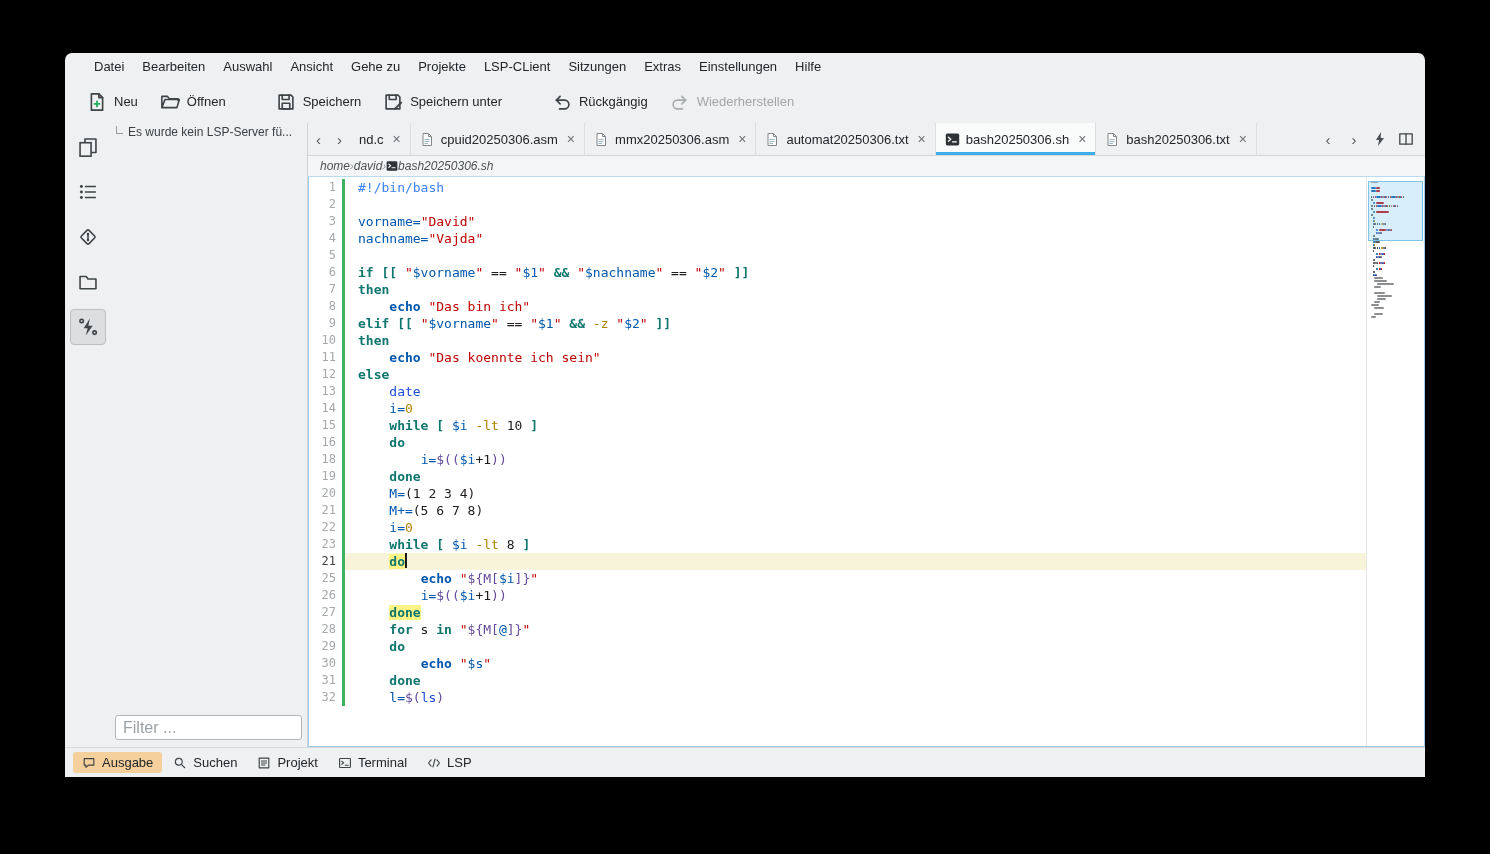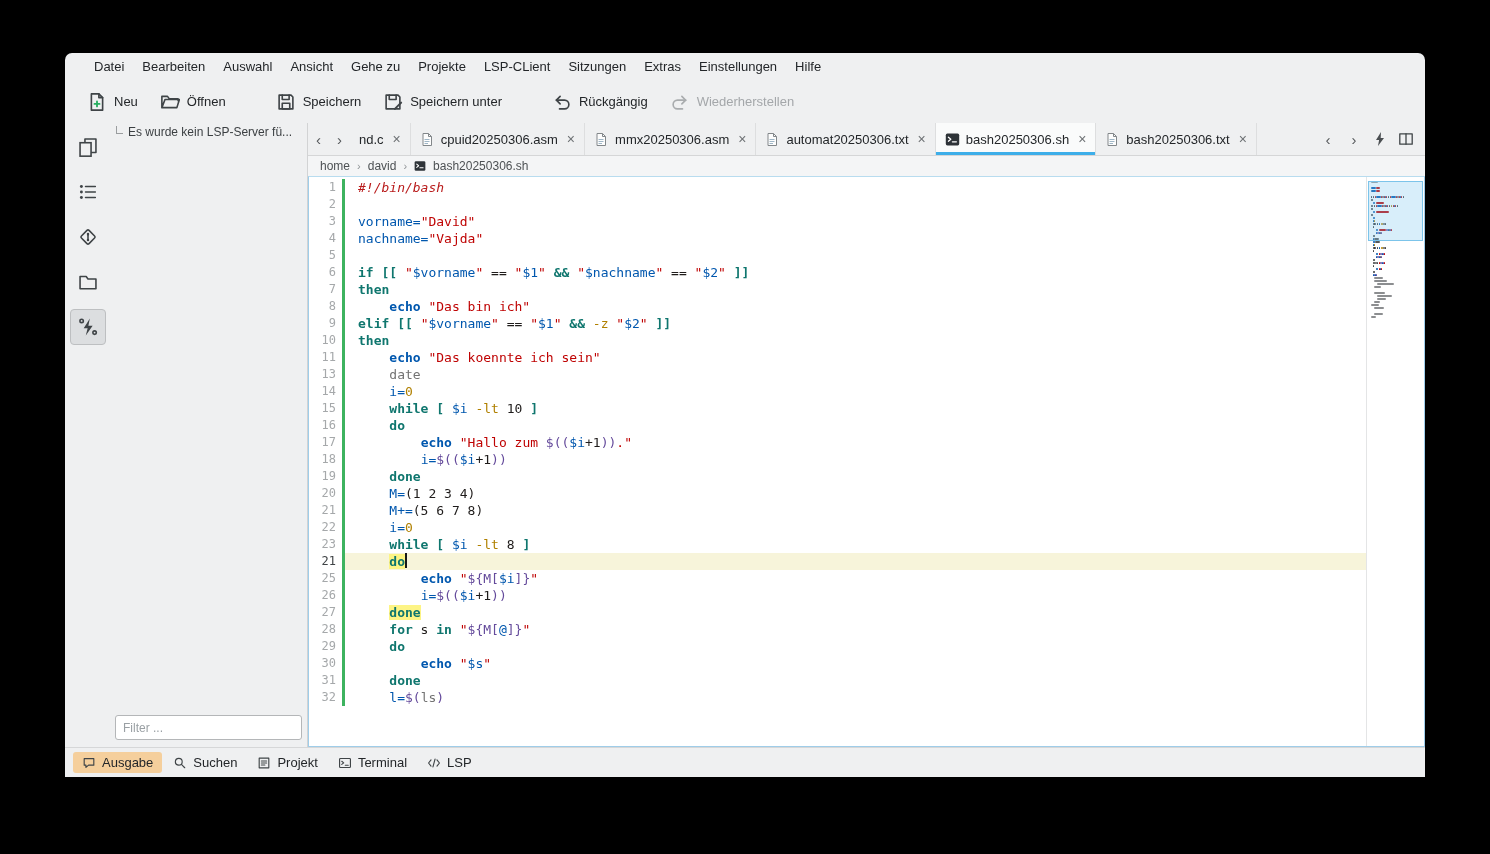--- a/index.html
+++ b/index.html
@@ -35,58 +35,58 @@
   .main { flex:1; display:flex; min-height:0; }
   .tool-strip { width:45px; display:flex; flex-direction:column; align-items:center; padding-top:6px; gap:9px; flex-shrink:0; }
   .tool-btn { width:36px; height:36px; border-radius:4px; display:flex; align-items:center; justify-content:center; border:1px solid transparent; }
   .tool-btn.active { background:#dcdee0; border-color:#bdbfc1; }
   .tool-btn svg { width:22px; height:22px; }
   .side-panel { width:198px; display:flex; flex-direction:column; border-right:1px solid #d2d3d4; flex-shrink:0; }
   .panel-title { font-size:13px; padding:6px 10px 5px 10px; color:#232629; }
   .panel-msg { display:flex; gap:5px; font-size:12px; color:#3b3f42; padding:2px 4px 2px 6px; white-space:nowrap; overflow:hidden; }
   .tree-l { width:7px; height:8px; border-left:1px solid #9a9d9f; border-bottom:1px solid #9a9d9f; margin-top:1px; flex-shrink:0; }
   .panel-spacer { flex:1; }
-  .filter-input { margin:6px 5px 7px 5px; height:25px; border:1px solid #b4b6b8; border-radius:3px; background:#fff; font-size:12px; padding:0 7px; color:#ef4444; outline:none; font-family:"Liberation Sans",sans-serif; }
+  .filter-input { margin:6px 5px 7px 5px; height:25px; border:1px solid #b4b6b8; border-radius:3px; background:#fff; font-size:16px; padding:0 7px; color:#ef4444; outline:none; font-family:"Liberation Sans",sans-serif; }
   .filter-input::placeholder { color:#9aa0a4; }
   
   .editor-zone { flex:1; display:flex; flex-direction:column; min-width:0; }
   .tab-bar { height:33px; display:flex; align-items:stretch; border-bottom:1px solid #d5d6d7; flex-shrink:0; }
   .tab-scroll { width:21px; display:flex; align-items:center; justify-content:center; color:#55585b; font-size:15px; }
   .tab { display:flex; align-items:center; gap:6px; padding:0 9px; font-size:13px; color:#232629; border-right:1px solid #dddedf; position:relative; white-space:nowrap; }
   .tab.partial { max-width:72px; overflow:hidden; }
   .tab.active { background:#fafbfb; }
   .tab.active::after { content:""; position:absolute; left:0; right:0; bottom:0; height:3px; background:#3daee9; }
   .tab .close { color:#6d7174; font-size:14px; margin-left:3px; }
   .tab svg { width:15px; height:15px; flex-shrink:0; }
   .tab-actions { margin-left:auto; display:flex; align-items:center; gap:4px; padding-right:8px; }
   .tab-actions .act { width:22px; height:22px; display:flex; align-items:center; justify-content:center; color:#55585b; font-size:15px; }
   .tab-actions svg { width:16px; height:16px; }
-  .breadcrumb { height:20px; display:flex; align-items:center; gap:7px; font-size:12px; color:#4d5154; padding-left:12px; background:#f4f5f6; flex-shrink:0; }
+  .breadcrumb { height:20px; display:flex; align-items:center; font-size:12px; color:#4d5154; padding-left:12px; background:#f4f5f6; flex-shrink:0;font-style:italic; }
   .breadcrumb .sep { color:#909497; font-size:11px; }
   .breadcrumb svg { width:12px; height:12px; }
   
   .editor { flex:1; display:flex; min-height:0; background:#fff; border:1px solid #9fcde9; border-top-color:#b8dcef; position:relative; }
   .code-scroll { flex:1; overflow:hidden; font-family:"DejaVu Sans Mono", monospace; font-size:13px; line-height:17px; padding-top:2px; }
   .row { display:flex; height:17px; white-space:pre; }
   .ln { width:33px; text-align:right; color:#a5a8aa; font-size:12px; padding-right:6px; flex-shrink:0; font-family:"DejaVu Sans Mono",monospace; }
   .chg { width:3px; background:#3db35f; flex-shrink:0; }
   .gap { width:13px; flex-shrink:0; }
   .txt { flex:1; }
   .row.current .gap, .row.current .txt { background:#f7f4da; }
   .row.current .ln { color:#3f4346; }
   .hl { background:#fdf485; }
   .caret { display:inline-block; width:2px; height:15px; background:#17191a; vertical-align:-2px; }
   .t-p { color:#1f1c1b; }
   .t-k { color:#0f766e; font-weight:bold; }
   .t-b { color:#0057ae; font-weight:bold; }
-  .t-c { color:#737373; }
+  .t-c { color:#1d4ed8; }
   .t-v { color:#0057ae; }
   .t-s { color:#bf0303; }
   .t-o { color:#b08000; }
-  .t-m { color:#b91c1c;font-style:italic; }
+  .t-m { color:#3b82f6; }
   .t-x { color:#644a9b; }
   .t-d { color:#b08000; }
   
   .minimap { width:58px; border-left:1px solid #e4e5e6; position:relative; padding:4px 0 0 4px; flex-shrink:0; background:#fff; }
   .mm-row { height:2px; margin-bottom:1px; display:flex; }
   .mm-seg { height:2px; border-radius:1px; }
   .mm-view { position:absolute; left:1px; right:1px; top:4px; height:60px; background:rgba(125,200,240,0.30); border:1px solid #7cc4ea; }
   
   .statusbar { height:30px; display:flex; align-items:center; padding:0 14px 0 8px; gap:2px; font-size:13px; border-top:1px solid #d6d7d8; flex-shrink:0; }
   .sb-item { display:flex; align-items:center; gap:6px; padding:3px 9px; border-radius:3px; color:#232629; }
@@ -332,25 +332,25 @@
             <div class="row"><span class="ln">2</span><span class="chg"></span><span class="gap"></span><span class="txt"></span></div>
             <div class="row"><span class="ln">3</span><span class="chg"></span><span class="gap"></span><span class="txt"><span class="t-v">vorname=</span><span class="t-s">"David"</span></span></div>
             <div class="row"><span class="ln">4</span><span class="chg"></span><span class="gap"></span><span class="txt"><span class="t-v">nachname=</span><span class="t-s">"Vajda"</span></span></div>
             <div class="row"><span class="ln">5</span><span class="chg"></span><span class="gap"></span><span class="txt"></span></div>
             <div class="row"><span class="ln">6</span><span class="chg"></span><span class="gap"></span><span class="txt"><span class="t-k">if</span><span class="t-p"> </span><span class="t-k">[[</span><span class="t-p"> </span><span class="t-s">"</span><span class="t-v">$vorname</span><span class="t-s">"</span><span class="t-p"> == </span><span class="t-s">"</span><span class="t-v">$1</span><span class="t-s">"</span><span class="t-p"> </span><span class="t-k">&amp;&amp;</span><span class="t-p"> </span><span class="t-s">"</span><span class="t-v">$nachname</span><span class="t-s">"</span><span class="t-p"> == </span><span class="t-s">"</span><span class="t-v">$2</span><span class="t-s">"</span><span class="t-p"> </span><span class="t-k">]]</span></span></div>
             <div class="row"><span class="ln">7</span><span class="chg"></span><span class="gap"></span><span class="txt"><span class="t-k">then</span></span></div>
             <div class="row"><span class="ln">8</span><span class="chg"></span><span class="gap"></span><span class="txt"><span class="t-p">    </span><span class="t-b">echo</span><span class="t-p"> </span><span class="t-s">"Das bin ich"</span></span></div>
             <div class="row"><span class="ln">9</span><span class="chg"></span><span class="gap"></span><span class="txt"><span class="t-k">elif</span><span class="t-p"> </span><span class="t-k">[[</span><span class="t-p"> </span><span class="t-s">"</span><span class="t-v">$vorname</span><span class="t-s">"</span><span class="t-p"> == </span><span class="t-s">"</span><span class="t-v">$1</span><span class="t-s">"</span><span class="t-p"> </span><span class="t-k">&amp;&amp;</span><span class="t-p"> </span><span class="t-o">-z</span><span class="t-p"> </span><span class="t-s">"</span><span class="t-v">$2</span><span class="t-s">"</span><span class="t-p"> </span><span class="t-k">]]</span></span></div>
             <div class="row"><span class="ln">10</span><span class="chg"></span><span class="gap"></span><span class="txt"><span class="t-k">then</span></span></div>
             <div class="row"><span class="ln">11</span><span class="chg"></span><span class="gap"></span><span class="txt"><span class="t-p">    </span><span class="t-b">echo</span><span class="t-p"> </span><span class="t-s">"Das koennte ich sein"</span></span></div>
+            <div class="row"><span class="ln">12</span><span class="chg"></span><span class="gap"></span><span class="txt"><span class="t-k">else</span></span></div>
             <div class="row"><span class="ln">13</span><span class="chg"></span><span class="gap"></span><span class="txt"><span class="t-p">    </span><span class="t-c">date</span></span></div>
             <div class="row"><span class="ln">14</span><span class="chg"></span><span class="gap"></span><span class="txt"><span class="t-p">    </span><span class="t-v">i=</span><span class="t-d">0</span></span></div>
             <div class="row"><span class="ln">15</span><span class="chg"></span><span class="gap"></span><span class="txt"><span class="t-p">    </span><span class="t-k">while</span><span class="t-p"> </span><span class="t-k">[</span><span class="t-p"> </span><span class="t-v">$i</span><span class="t-p"> </span><span class="t-o">-lt</span><span class="t-p"> 10 </span><span class="t-k">]</span></span></div>
             <div class="row"><span class="ln">16</span><span class="chg"></span><span class="gap"></span><span class="txt"><span class="t-p">    </span><span class="t-k">do</span></span></div>
-            <div class="row"><span class="ln">17</span><span class="chg"></span><span class="gap"></span><span class="txt"><span class="t-p">        </span><span class="t-b">echo</span><span class="t-p"> </span><span class="t-s">"Hallo zum </span><span class="t-x">$((</span><span class="t-v">$i</span><span class="t-p">+1</span><span class="t-x">))</span><span class="t-s">."</span></span></div>
             <div class="row"><span class="ln">18</span><span class="chg"></span><span class="gap"></span><span class="txt"><span class="t-p">        </span><span class="t-v">i=</span><span class="t-x">$((</span><span class="t-v">$i</span><span class="t-p">+1</span><span class="t-x">))</span></span></div>
             <div class="row"><span class="ln">19</span><span class="chg"></span><span class="gap"></span><span class="txt"><span class="t-p">    </span><span class="t-k">done</span></span></div>
             <div class="row"><span class="ln">20</span><span class="chg"></span><span class="gap"></span><span class="txt"><span class="t-p">    </span><span class="t-v">M=</span><span class="t-p">(1 2 3 4)</span></span></div>
             <div class="row"><span class="ln">21</span><span class="chg"></span><span class="gap"></span><span class="txt"><span class="t-p">    </span><span class="t-v">M+=</span><span class="t-p">(5 6 7 8)</span></span></div>
             <div class="row"><span class="ln">22</span><span class="chg"></span><span class="gap"></span><span class="txt"><span class="t-p">    </span><span class="t-v">i=</span><span class="t-d">0</span></span></div>
             <div class="row"><span class="ln">23</span><span class="chg"></span><span class="gap"></span><span class="txt"><span class="t-p">    </span><span class="t-k">while</span><span class="t-p"> </span><span class="t-k">[</span><span class="t-p"> </span><span class="t-v">$i</span><span class="t-p"> </span><span class="t-o">-lt</span><span class="t-p"> 8 </span><span class="t-k">]</span></span></div>
             <div class="row current"><span class="ln">21</span><span class="chg"></span><span class="gap"></span><span class="txt"><span class="t-p">    </span><span class="t-k hl">do</span><span class="caret"></span></span></div>
             <div class="row"><span class="ln">25</span><span class="chg"></span><span class="gap"></span><span class="txt"><span class="t-p">        </span><span class="t-b">echo</span><span class="t-p"> </span><span class="t-s">"</span><span class="t-x">${M[</span><span class="t-v">$i</span><span class="t-x">]}</span><span class="t-s">"</span></span></div>
             <div class="row"><span class="ln">26</span><span class="chg"></span><span class="gap"></span><span class="txt"><span class="t-p">        </span><span class="t-v">i=</span><span class="t-x">$((</span><span class="t-v">$i</span><span class="t-p">+1</span><span class="t-x">))</span></span></div>
             <div class="row"><span class="ln">27</span><span class="chg"></span><span class="gap"></span><span class="txt"><span class="t-p">    </span><span class="t-k hl">done</span></span></div>

